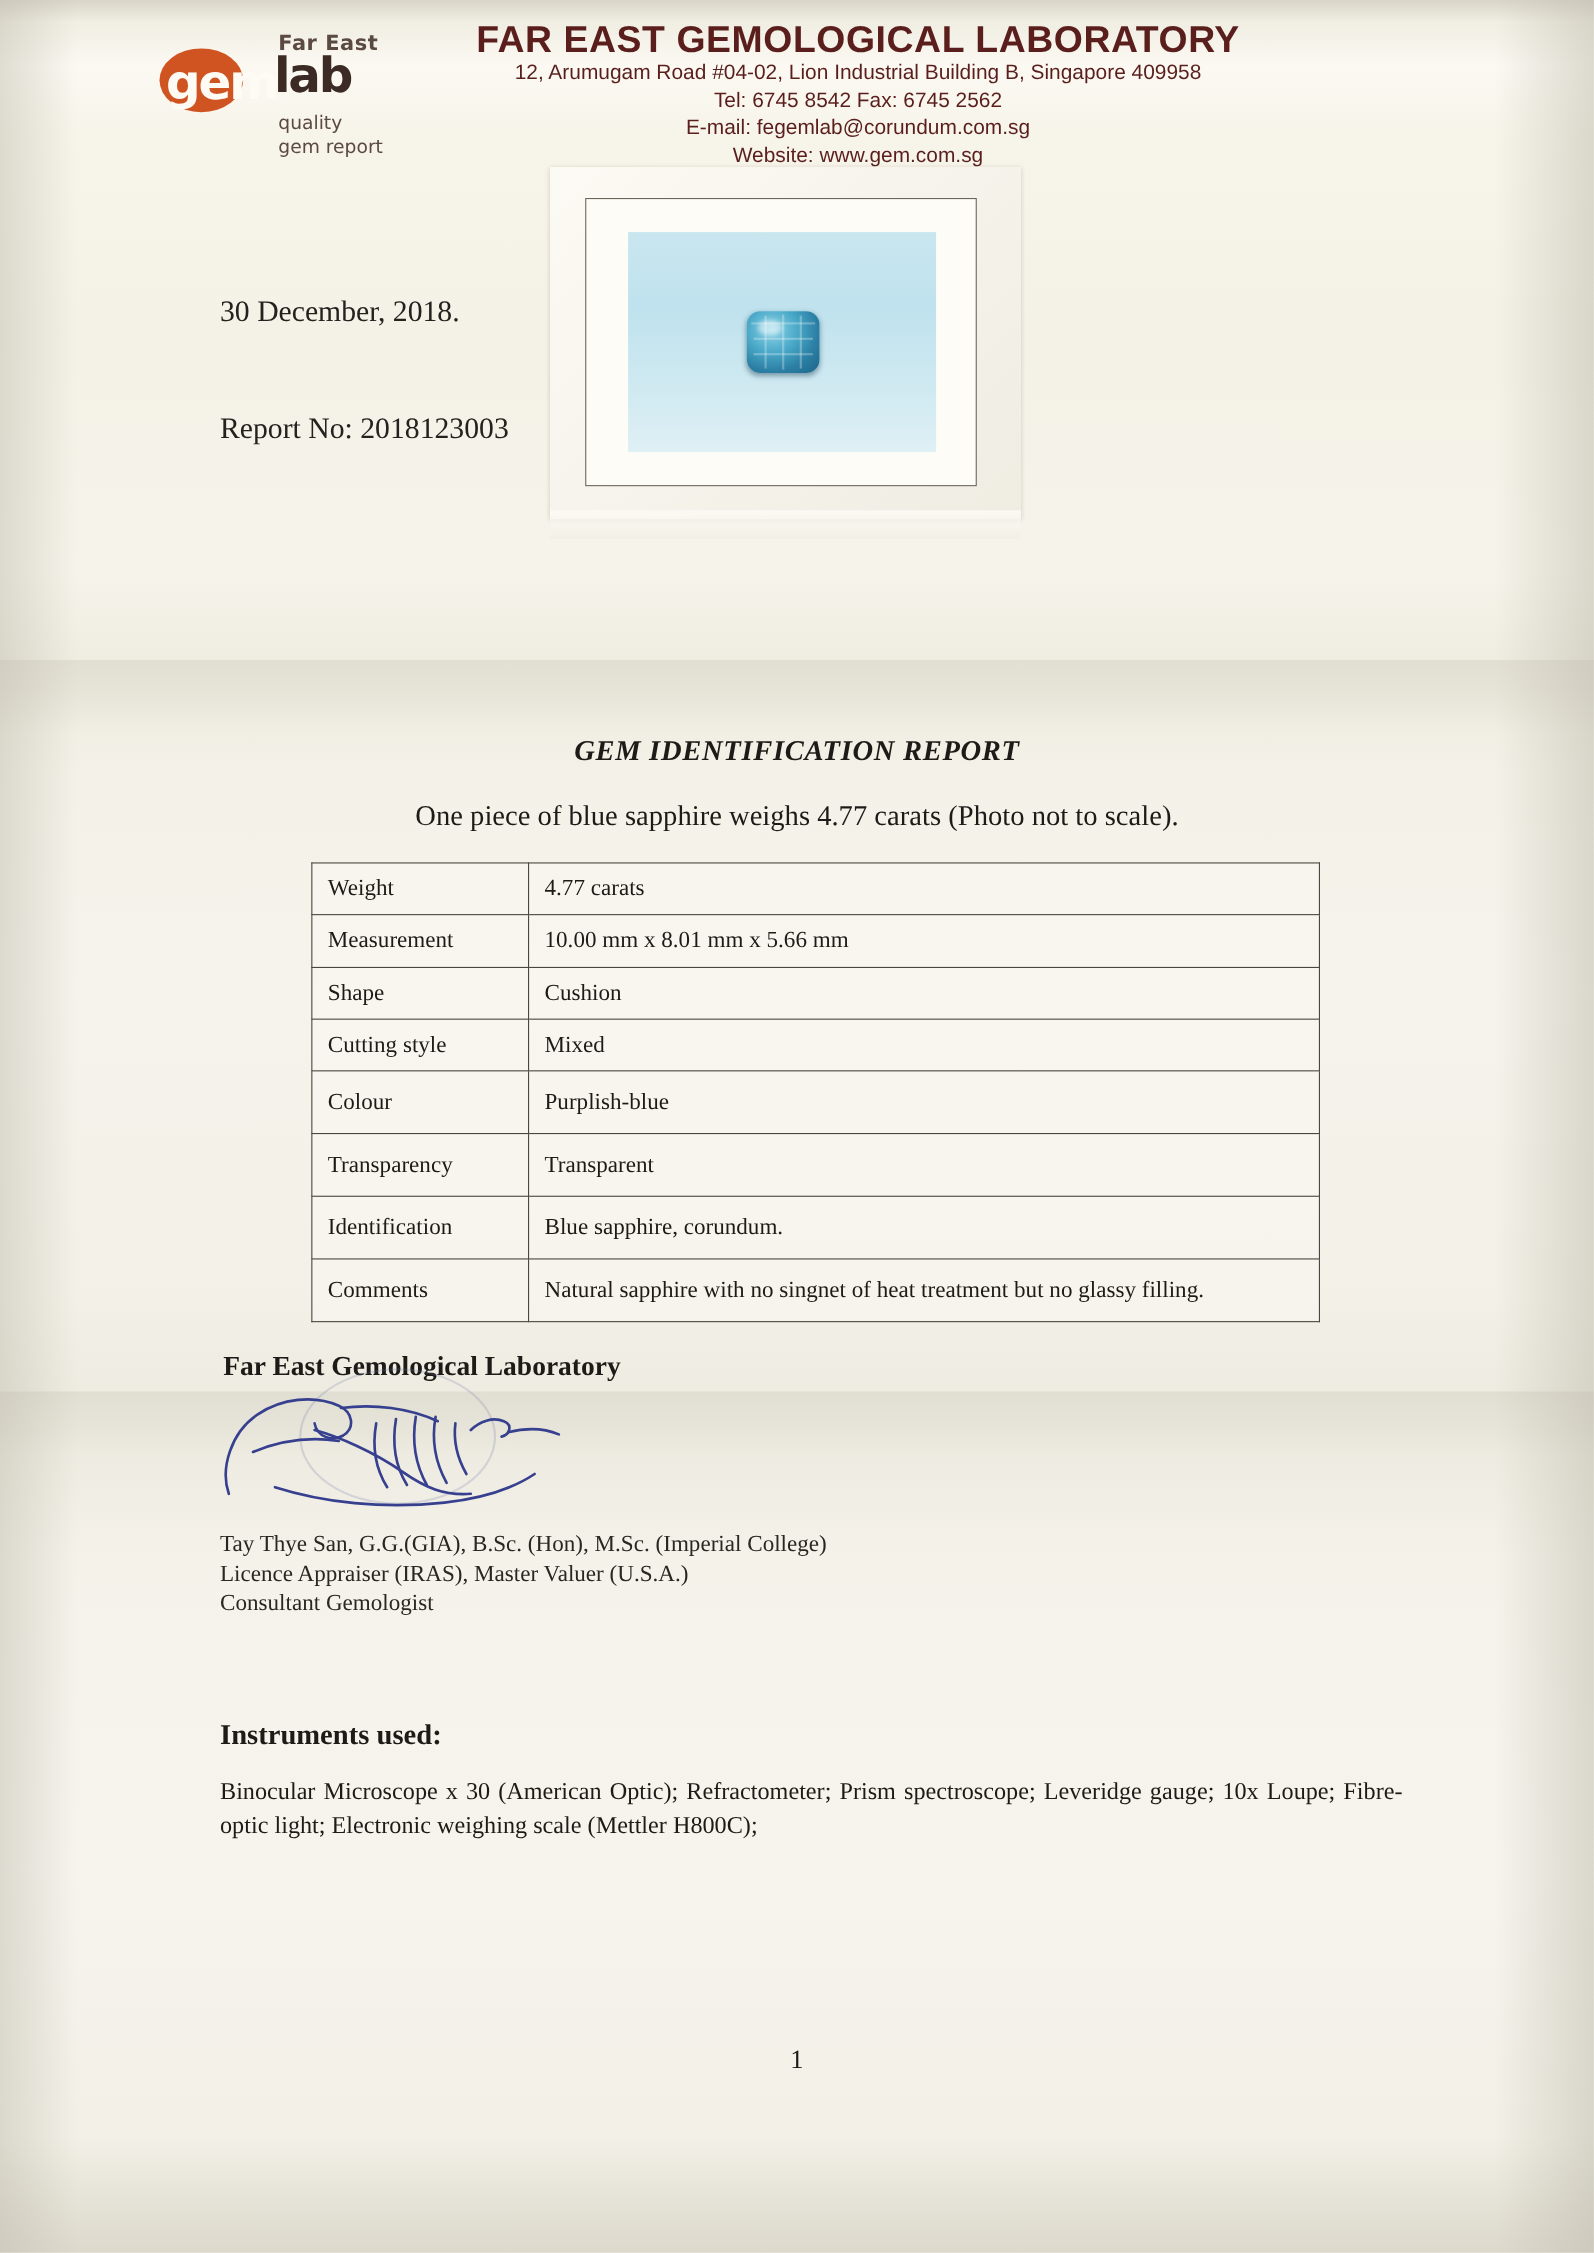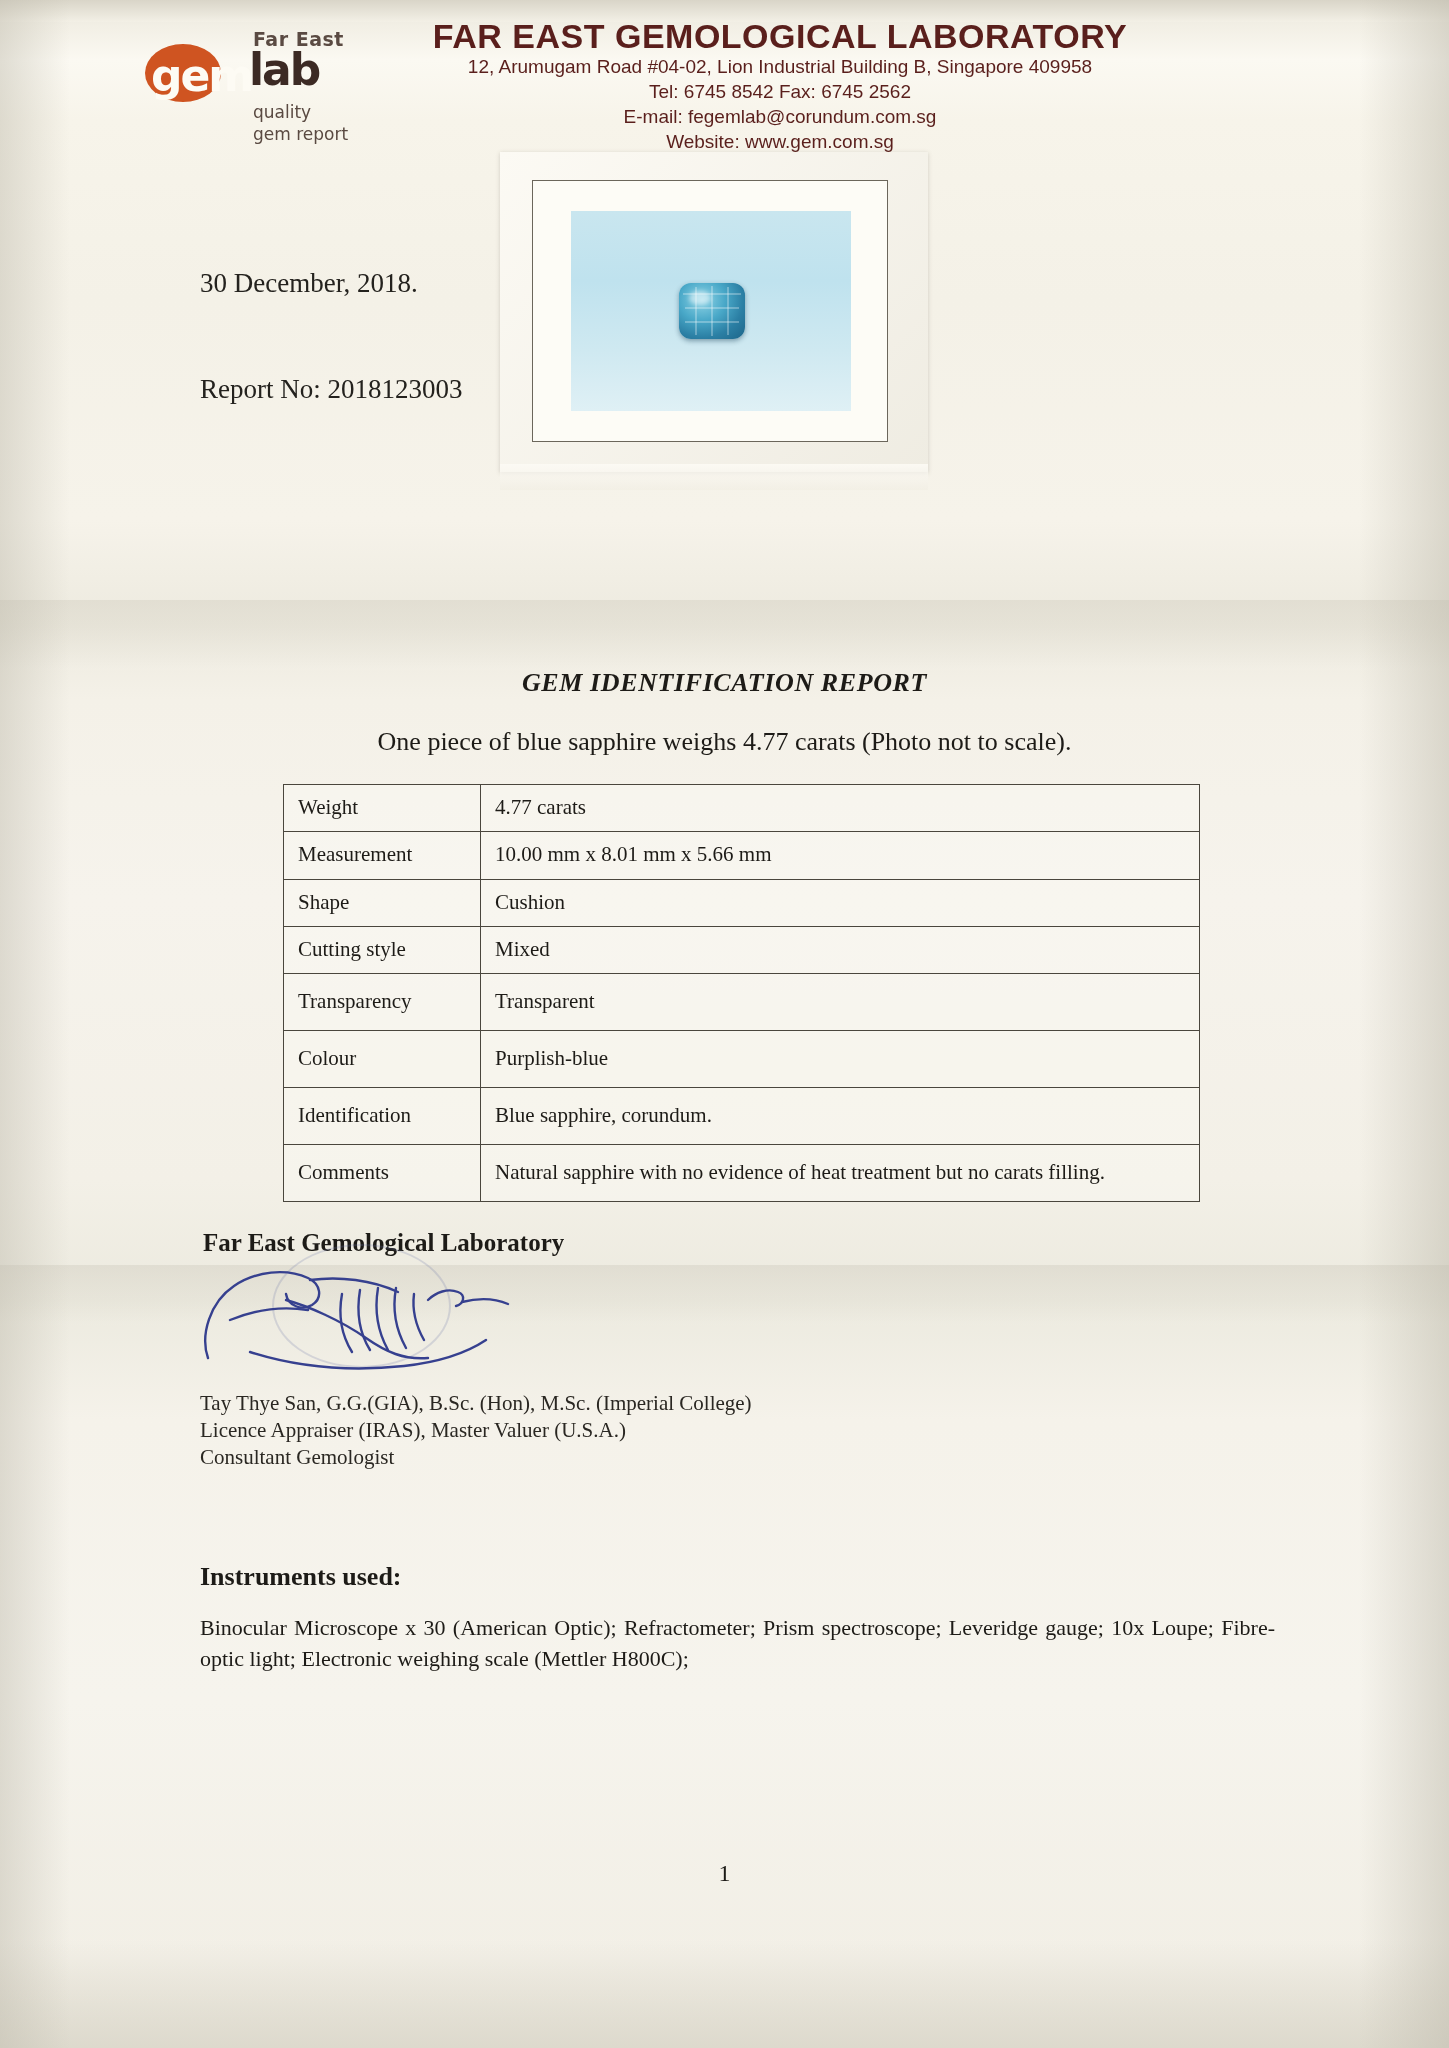--- a/index.html
+++ b/index.html
@@ -368,34 +368,34 @@
       </tr>
       <tr>
         <td class="col-label">Shape</td>
         <td>Cushion</td>
       </tr>
       <tr>
         <td class="col-label">Cutting style</td>
         <td>Mixed</td>
       </tr>
       <tr class="tall">
+        <td class="col-label">Colour</td>
+        <td>Purplish-blue</td>
+      </tr>
+      <tr class="tall">
         <td class="col-label">Transparency</td>
         <td>Transparent</td>
-      </tr>
-      <tr class="tall">
-        <td class="col-label">Colour</td>
-        <td>Purplish-blue</td>
       </tr>
       <tr class="tall">
         <td class="col-label">Identification</td>
         <td>Blue sapphire, corundum.</td>
       </tr>
       <tr class="tall">
         <td class="col-label">Comments</td>
-        <td>Natural sapphire with no evidence of heat treatment but no carats filling.</td>
+        <td>Natural sapphire with no singnet of heat treatment but no glassy filling.</td>
       </tr>
     </tbody>
   </table>
 
   <div class="sig-company">Far East Gemological Laboratory</div>
   <div class="sig-stamp"></div>
   <svg class="sig-svg" viewBox="0 0 420 150">
     <g fill="none" stroke="#36408f" stroke-width="2.4" stroke-linecap="round" stroke-linejoin="round">
       <path d="M18,118 C10,95 20,62 44,46 C66,31 96,28 118,38 C131,44 133,58 122,65 C112,71 98,66 96,54"></path>
       <path d="M120,40 C150,36 182,40 208,52"></path>

